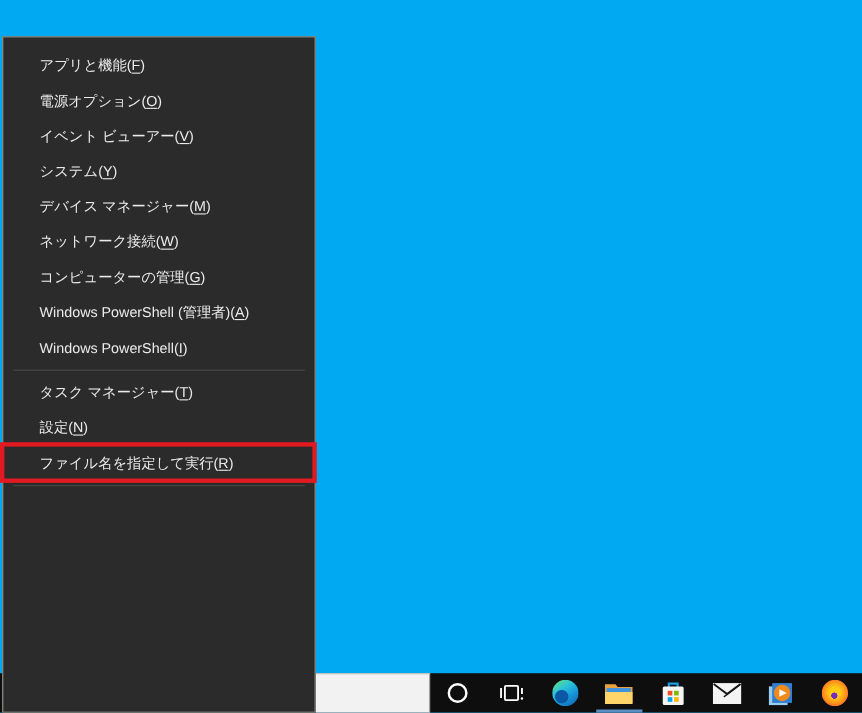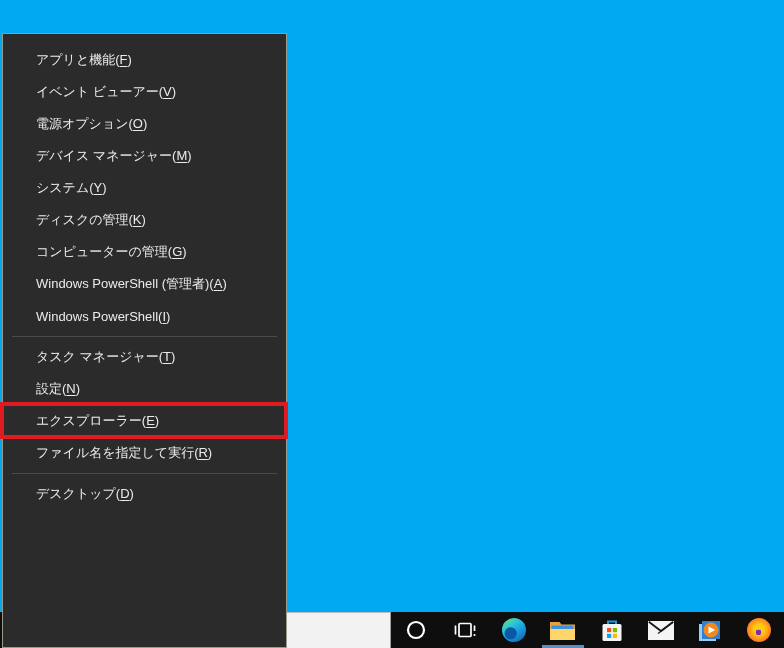--- a/index.html
+++ b/index.html
@@ -169,57 +169,51 @@
           </span>
         </div>
       </div>
   </div>
 
   <div id="winx-menu">
       <div class="menu-item">
         <span class="label"><span>アプリと機能(</span><span class="mnemonic">F</span><span>)</span></span>
       </div>
       <div class="menu-item">
+        <span class="label"><span>電源オプション(</span><span class="mnemonic">O</span><span>)</span></span>
+      </div>
+      <div class="menu-item">
         <span class="label"><span>イベント ビューアー(</span><span class="mnemonic">V</span><span>)</span></span>
       </div>
       <div class="menu-item">
-        <span class="label"><span>電源オプション(</span><span class="mnemonic">O</span><span>)</span></span>
+        <span class="label"><span>システム(</span><span class="mnemonic">Y</span><span>)</span></span>
       </div>
       <div class="menu-item">
         <span class="label"><span>デバイス マネージャー(</span><span class="mnemonic">M</span><span>)</span></span>
       </div>
       <div class="menu-item">
-        <span class="label"><span>システム(</span><span class="mnemonic">Y</span><span>)</span></span>
-      </div>
-      <div class="menu-item">
-        <span class="label"><span>ディスクの管理(</span><span class="mnemonic">K</span><span>)</span></span>
+        <span class="label"><span>ネットワーク接続(</span><span class="mnemonic">W</span><span>)</span></span>
       </div>
       <div class="menu-item">
         <span class="label"><span>コンピューターの管理(</span><span class="mnemonic">G</span><span>)</span></span>
       </div>
       <div class="menu-item">
         <span class="label"><span>Windows PowerShell (管理者)(</span><span class="mnemonic">A</span><span>)</span></span>
       </div>
       <div class="menu-item">
         <span class="label"><span>Windows PowerShell(</span><span class="mnemonic">I</span><span>)</span></span>
       </div>
       <div class="menu-separator"></div>
       <div class="menu-item">
         <span class="label"><span>タスク マネージャー(</span><span class="mnemonic">T</span><span>)</span></span>
       </div>
       <div class="menu-item">
         <span class="label"><span>設定(</span><span class="mnemonic">N</span><span>)</span></span>
       </div>
       <div class="menu-item">
-        <span class="label"><span>エクスプローラー(</span><span class="mnemonic">E</span><span>)</span></span>
-      </div>
-      <div class="menu-item">
         <span class="label"><span>ファイル名を指定して実行(</span><span class="mnemonic">R</span><span>)</span></span>
       </div>
       <div class="menu-separator"></div>
-      <div class="menu-item">
-        <span class="label"><span>デスクトップ(</span><span class="mnemonic">D</span><span>)</span></span>
-      </div>
     </div>
 
   <div id="annotation-box"></div>
 
 </div>
 
 </body></html>

